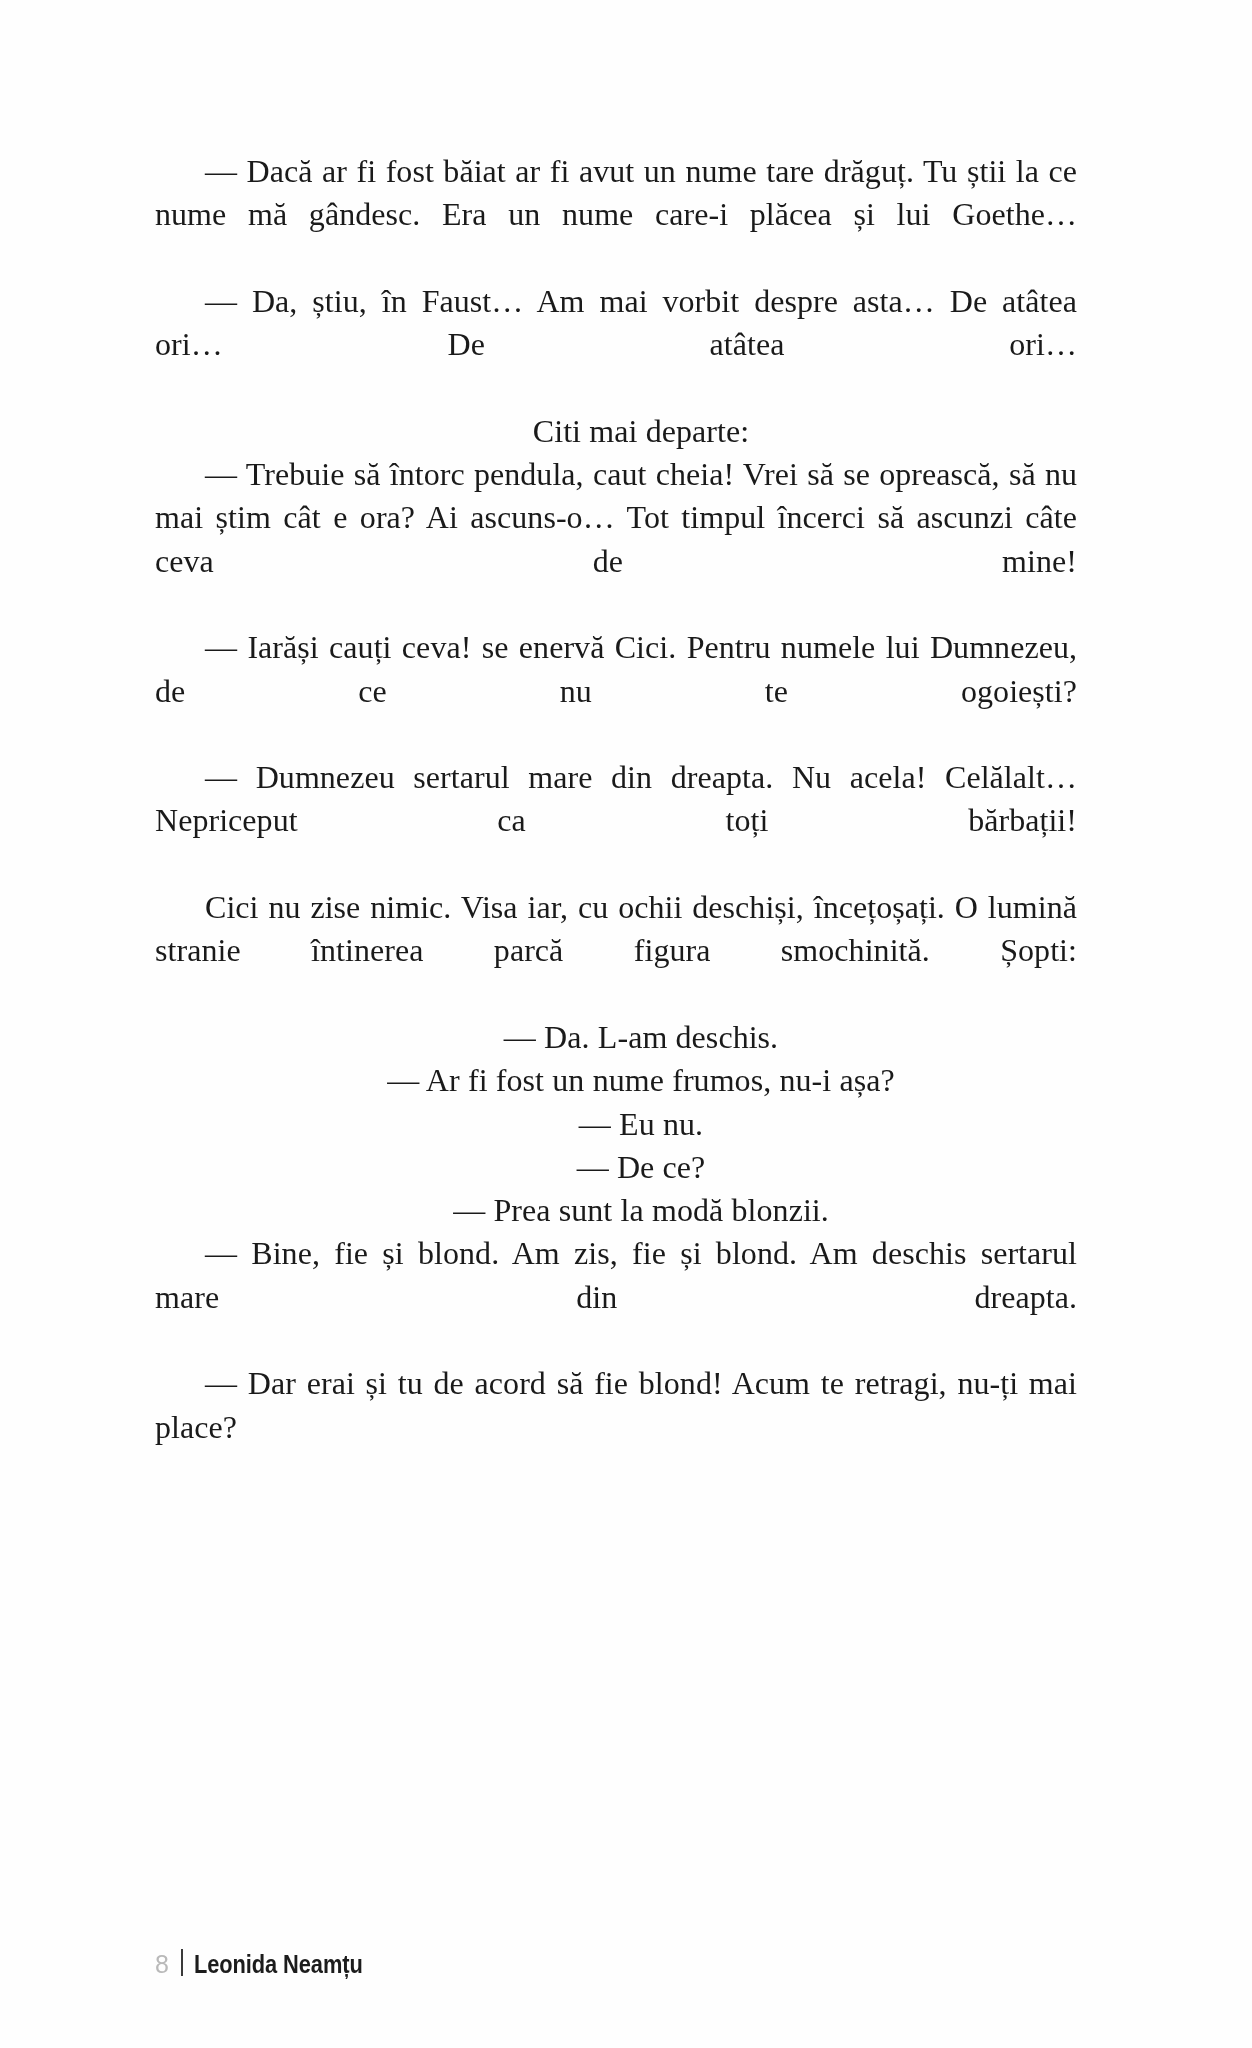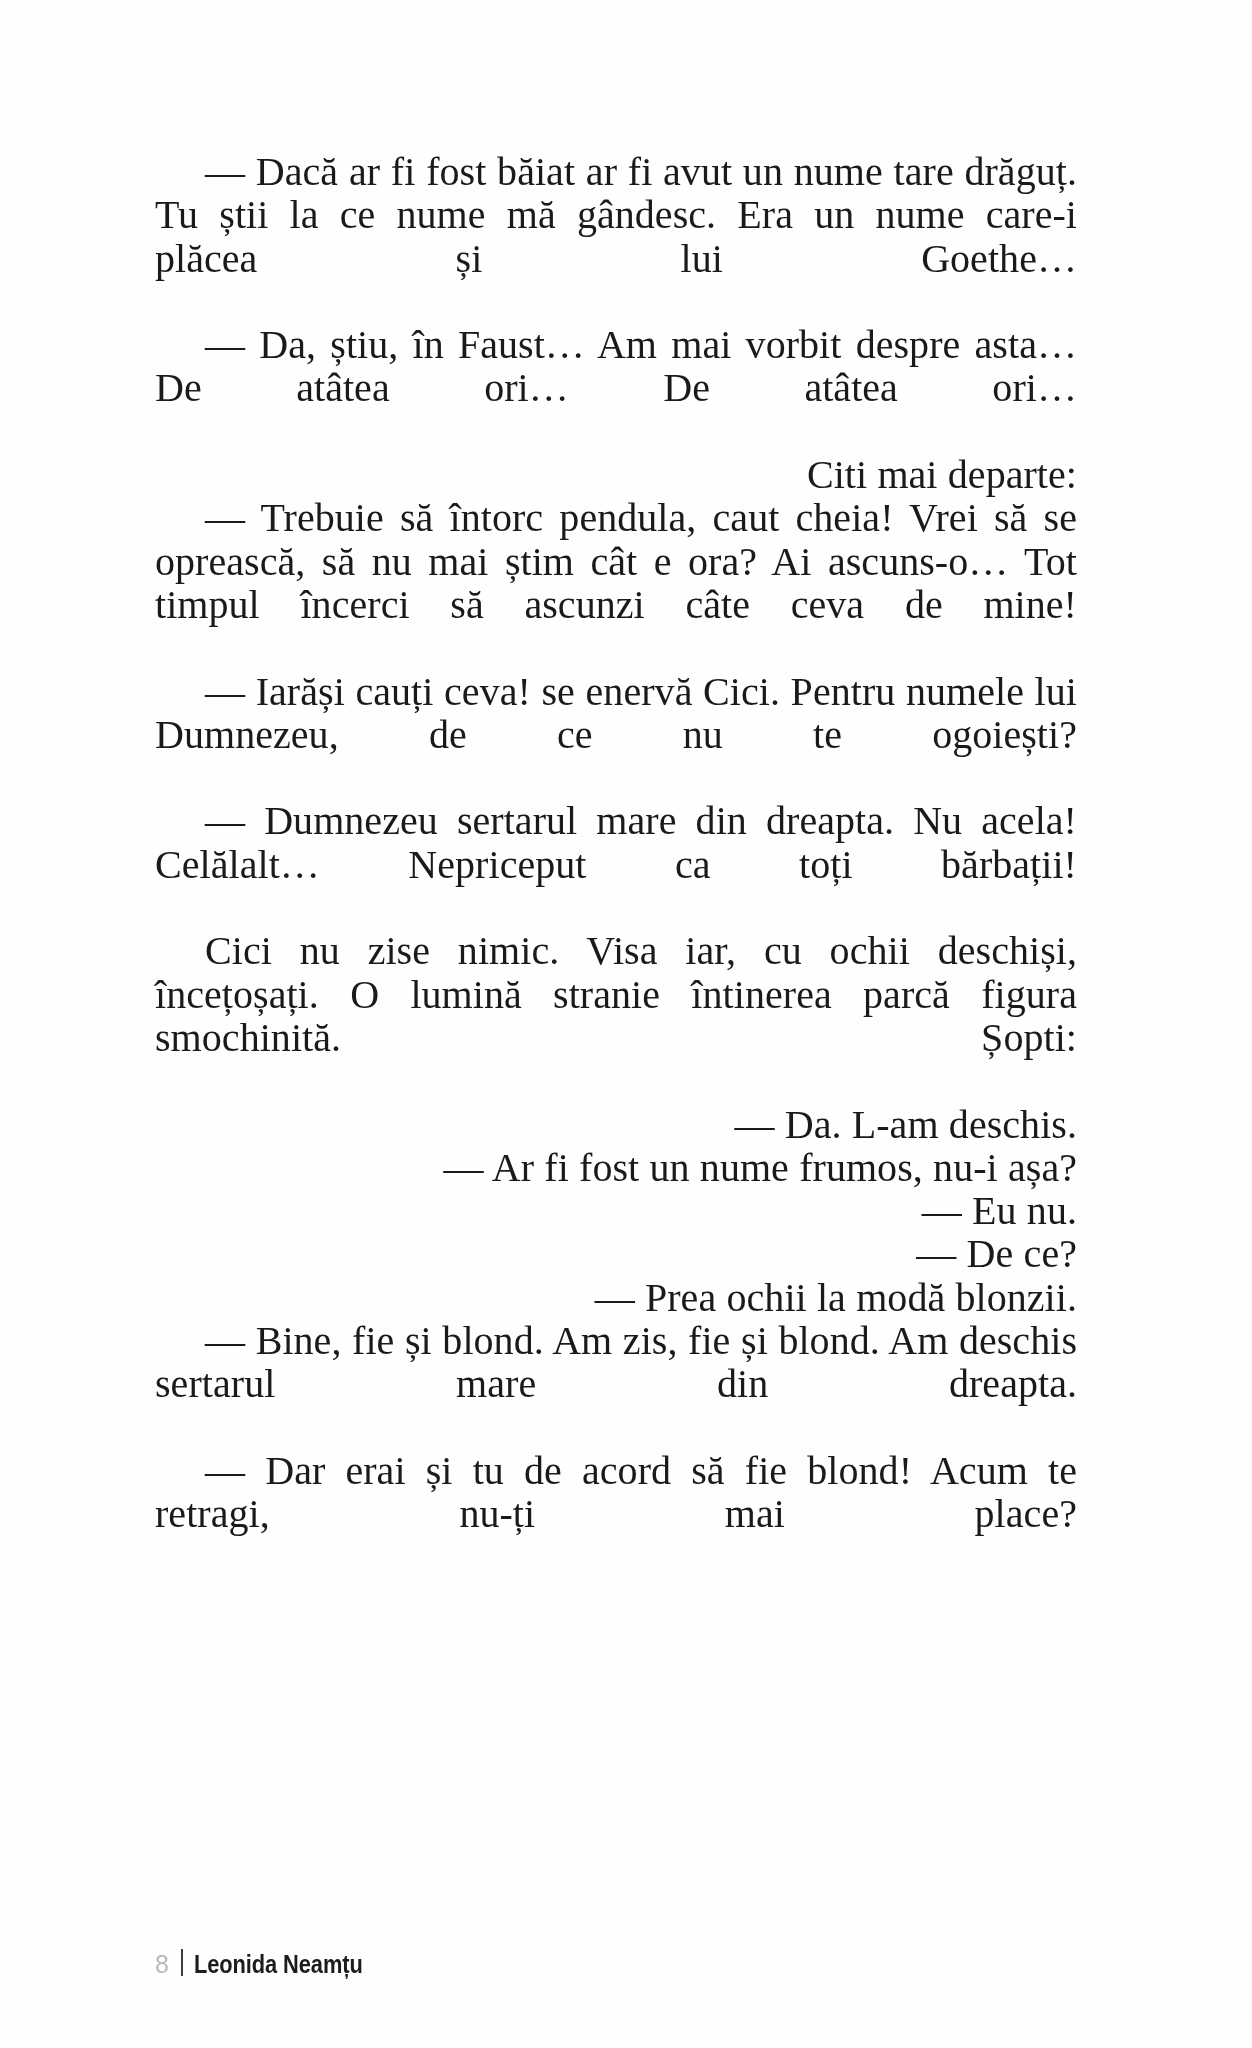--- a/index.html
+++ b/index.html
@@ -27,40 +27,40 @@
   
   .text-block {
     position: absolute;
     left: 155px;
     top: 150px;
     width: 922px;
   }
 
   .para {
     margin: 0;
-    font-size: 40px;
+    font-size: 32px;
     line-height: 43.3px;
     text-align: justify;
     text-justify: inter-word;
     text-indent: 50px;
     hyphens: none;
     word-spacing: 0.2px;
     letter-spacing: 0.05px;
   }
 
   
   .para::after {
     content: "";
     display: inline-block;
     width: 100%;
   }
 
   
   .para.short {
-    text-align: right;
+    text-align: center;
   }
   .para.short::after { content: none; }
 
   
   .footer {
     position: absolute;
     left: 155px;
     bottom: 68px;
     display: flex;
     align-items: baseline;
@@ -105,21 +105,21 @@
       <p class="para">— Da, știu, în Faust… Am mai vorbit despre asta… De atâtea ori… De atâtea ori…</p>
       <p class="para short">Citi mai departe:</p>
       <p class="para">— Trebuie să întorc pendula, caut cheia! Vrei să se oprească, să nu mai știm cât e ora? Ai ascuns-o… Tot timpul încerci să ascunzi câte ceva de mine!</p>
       <p class="para">— Iarăși cauți ceva! se enervă Cici. Pentru numele lui Dumnezeu, de ce nu te ogoiești?</p>
       <p class="para">— Dumnezeu sertarul mare din dreapta. Nu acela! Celălalt… Nepriceput ca toți bărbații!</p>
       <p class="para">Cici nu zise nimic. Visa iar, cu ochii deschiși, încețoșați. O lumină stranie întinerea parcă figura smochinită. Șopti:</p>
       <p class="para short">— Da. L-am deschis.</p>
       <p class="para short">— Ar fi fost un nume frumos, nu-i așa?</p>
       <p class="para short">— Eu nu.</p>
       <p class="para short">— De ce?</p>
-      <p class="para short">— Prea ochii la modă blonzii.</p>
+      <p class="para short">— Prea sunt la modă blonzii.</p>
       <p class="para">— Bine, fie și blond. Am zis, fie și blond. Am deschis sertarul mare din dreapta.</p>
       <p class="para">— Dar erai și tu de acord să fie blond! Acum te retragi, nu-ți mai place?</p>
     </div>
 
   <div class="footer">
     <span class="folio">8</span>
     <span class="folio-rule"></span>
     <span class="author">Leonida Neamțu</span>
   </div>
 

